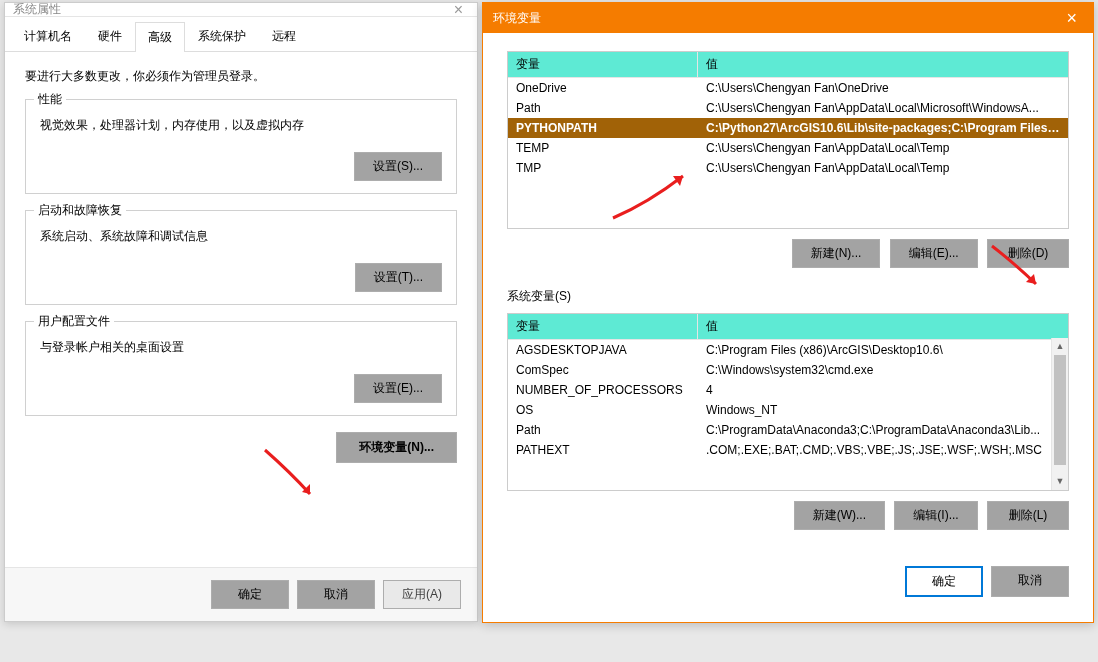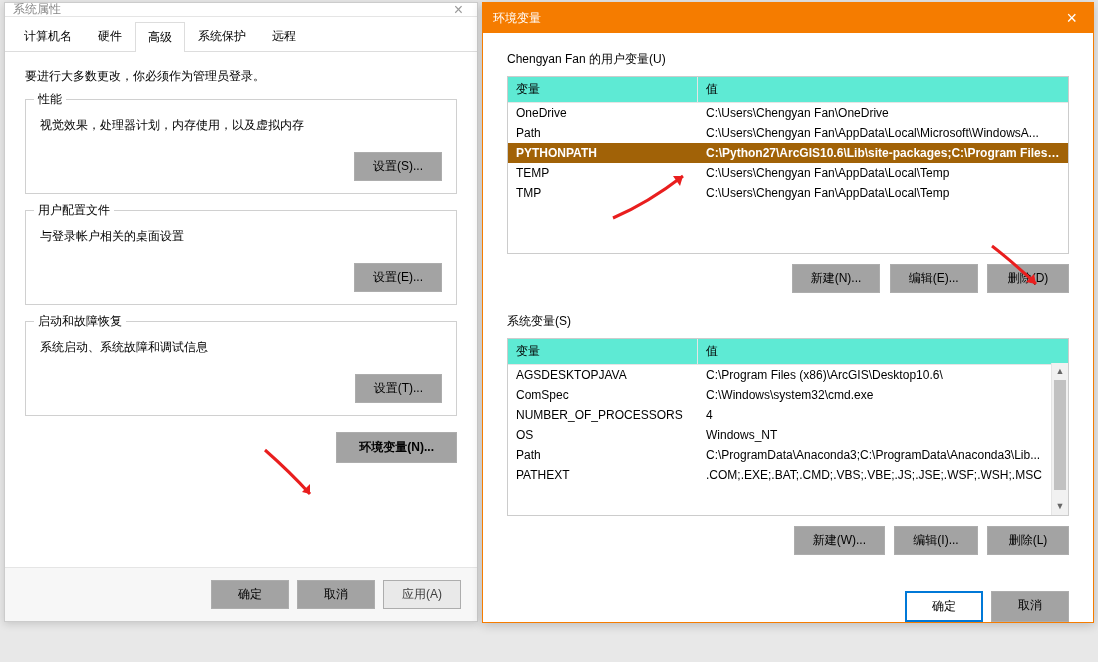--- a/index.html
+++ b/index.html
@@ -108,50 +108,49 @@
   <div class="sys-body">
     <div class="sys-note">要进行大多数更改，你必须作为管理员登录。</div>
 
     <div class="groupbox">
       <div class="groupbox-title">性能</div>
       <div class="groupbox-desc">视觉效果，处理器计划，内存使用，以及虚拟内存</div>
       <div class="groupbox-row"><span class="btn">设置(S)...</span></div>
     </div>
 
     <div class="groupbox">
+      <div class="groupbox-title">启动和故障恢复</div>
+      <div class="groupbox-desc">系统启动、系统故障和调试信息</div>
+      <div class="groupbox-row"><span class="btn">设置(T)...</span></div>
+    </div>
+
+    <div class="groupbox">
       <div class="groupbox-title">用户配置文件</div>
       <div class="groupbox-desc">与登录帐户相关的桌面设置</div>
       <div class="groupbox-row"><span class="btn">设置(E)...</span></div>
-    </div>
-
-    <div class="groupbox">
-      <div class="groupbox-title">启动和故障恢复</div>
-      <div class="groupbox-desc">系统启动、系统故障和调试信息</div>
-      <div class="groupbox-row"><span class="btn">设置(T)...</span></div>
     </div>
 
     <div class="btn-env-row">
       <span class="btn btn-env">环境变量(N)...</span>
     </div>
   </div>
   <div class="sys-footer">
     <span class="btn">确定</span>
     <span class="btn">取消</span>
     <span class="btn btn-disabled">应用(A)</span>
   </div>
 </div>
 
 <div class="env-dialog">
   <div class="env-titlebar">
     <span class="title">环境变量</span>
     <span class="close">×</span>
   </div>
   <div class="env-body">
 
-    <div class="section-title">Chengyan Fan 的用户变量(U)</div>
     <div class="var-table">
       <div class="var-header">
         <div class="var-col-name">变量</div>
         <div class="var-col-value">值</div>
       </div>
       <div id="user-rows">
           <div class="var-row">
             <div class="vcn">OneDrive</div>
             <div class="vcv">C:\Users\Chengyan Fan\OneDrive</div>
           </div>

